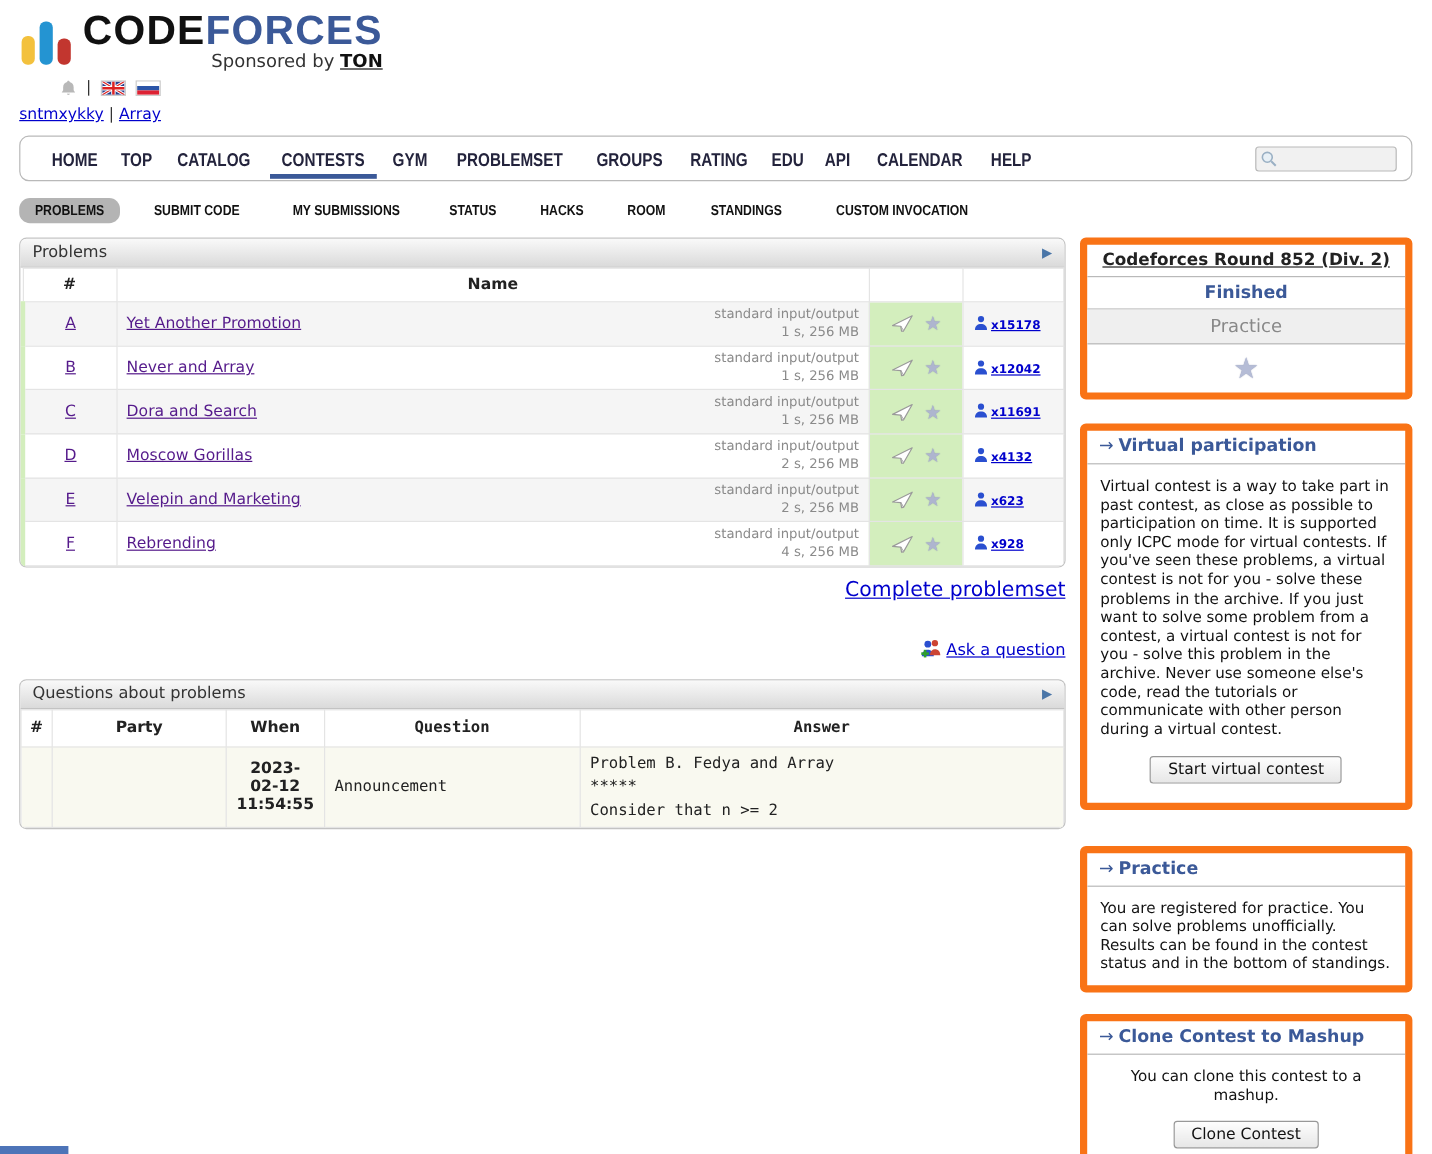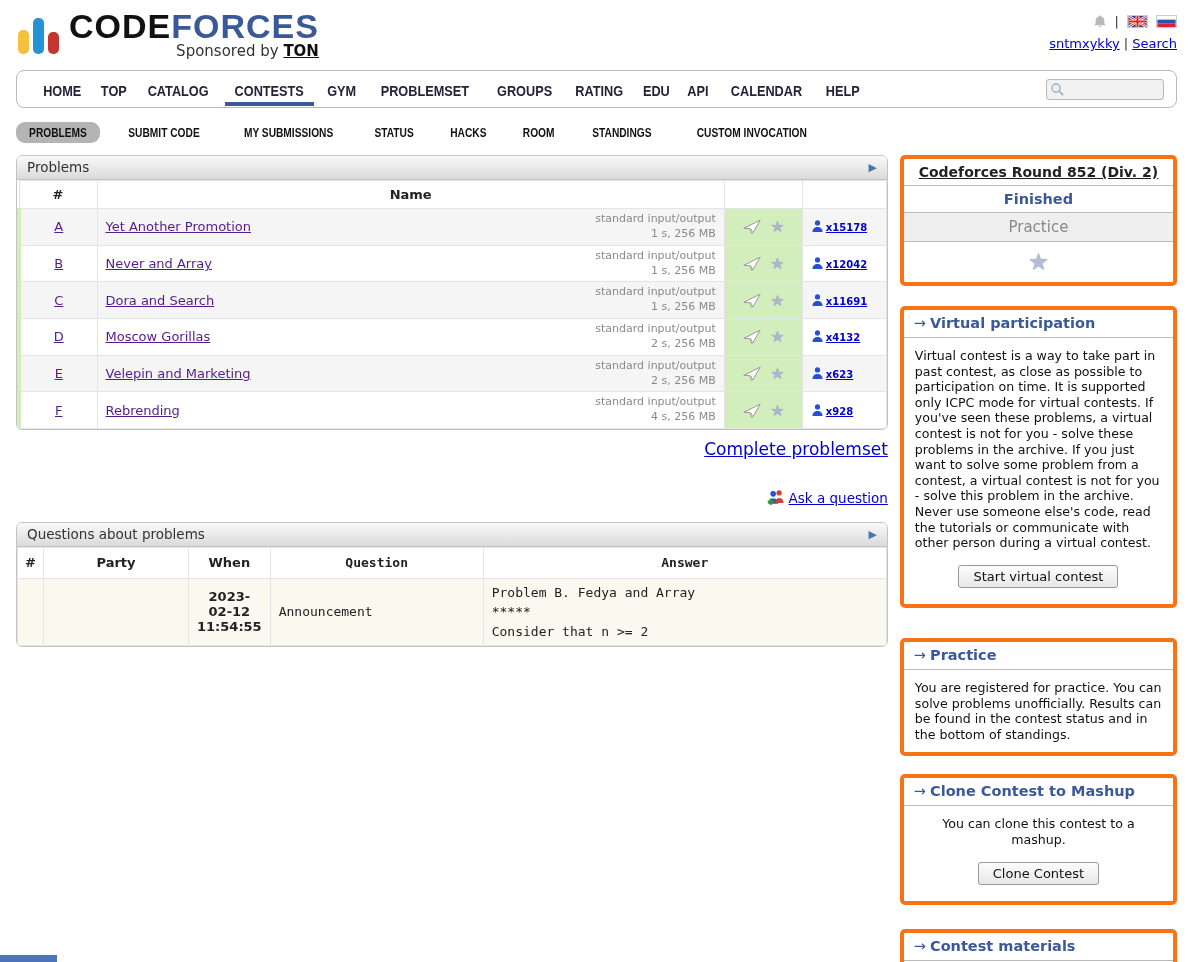--- a/index.html
+++ b/index.html
@@ -5,21 +5,21 @@
   * { box-sizing: border-box; margin: 0; padding: 0; }
   html,body { background:#fff; }
   body {
     width:1193px; height:962px; position:relative; overflow:hidden;
     font-family:"DejaVu Sans", sans-serif; color:#222; font-size:13px;
   }
   a { text-decoration:underline; cursor:pointer; }
   .page { padding:8px 16px 0 16px; }
 
   
-  .top { display:flex; justify-content:space-between; align-items:flex-start; }
+  .top { display:flex; justify-content:space-between; align-items:flex-start;flex-direction:column; }
   .logo { display:flex; align-items:flex-end; gap:10px; padding-left:2px; }
   .logo-bars { display:flex; align-items:flex-end; gap:4px; height:52px; padding-bottom:6px; }
   .bar { width:11px; border-radius:5px; }
   .bar.y { height:24px; background:var(--logo-yellow); }
   .bar.b { height:36px; background:var(--logo-blue); }
   .bar.r { height:22px; background:var(--logo-red); }
   .logo-textwrap { display:flex; flex-direction:column; align-items:flex-end; }
   .logo-main { font-family:"Liberation Sans", sans-serif; font-weight:bold; font-size:34px; letter-spacing:1px; line-height:1; }
   .logo-main .code { color:#111; }
   .logo-main .forces { color:var(--navy); }
@@ -100,21 +100,21 @@
   .questions-table th, .questions-table td { border:1px solid #e4e4e4; font-size:13px; }
   .questions-table th { padding:5px 4px; }
   .questions-table td { padding:4px 8px; background:#f9f9f0; }
   .q-num { width:26px; }
   .q-party { width:145px; }
   .q-when { width:62px; text-align:center; font-weight:bold; font-size:12.5px; }
   .q-question { width:213px; font-family:"DejaVu Sans Mono", monospace; font-size:11.5px; }
   .q-answer { font-family:"DejaVu Sans Mono", monospace; font-size:11.5px; line-height:1.5; }
 
   
-  .side-box { border:4px solid #f97316; border-radius:5px; background:#fff; overflow:hidden; }
+  .side-box { border:6px solid #f97316; border-radius:5px; background:#fff; overflow:hidden; }
   .side-title { padding:5px 10px 6px 10px; border-bottom:1px solid #b9b9b9;
     color:var(--navy); font-weight:bold; font-size:14.5px; }
   .side-title .arr { font-weight:normal; margin-right:4px; }
   .side-body { padding:10px 11px; font-size:12.6px; line-height:1.24; color:#111; }
 
   .c-row { text-align:center; padding:5px 6px; border-bottom:1px solid #b9b9b9; }
   .c-row:last-child { border-bottom:none; }
   .c-title a { font-weight:bold; font-size:14px; color:#222; }
   .c-finished { font-weight:bold; color:var(--navy); font-size:14.5px; }
   .c-practice { background:#efefef; color:#888; font-size:15px; }
@@ -168,21 +168,21 @@
         </svg>
         <svg class="flag" viewBox="0 0 30 18">
           <rect width="30" height="6" fill="#fff"></rect>
             <rect y="6" width="30" height="6" fill="#2b55a8"></rect>
             <rect y="12" width="30" height="6" fill="#d23"></rect>
         </svg>
       </div>
       <div class="user-row">
         <a>sntmxykky</a>
         <span class="sep">|</span>
-        <a>Search</a>
+        <a>Array</a>
       </div>
     </div>
   </header>
 
   <nav class="main-nav">
     <div class="nav-items" id="nav-items">
         <div class="nav-item"><span>HOME</span></div>
         <div class="nav-item"><span>TOP</span></div>
         <div class="nav-item"><span>CATALOG</span></div>
         <div class="nav-item active"><span>CONTESTS</span></div>

